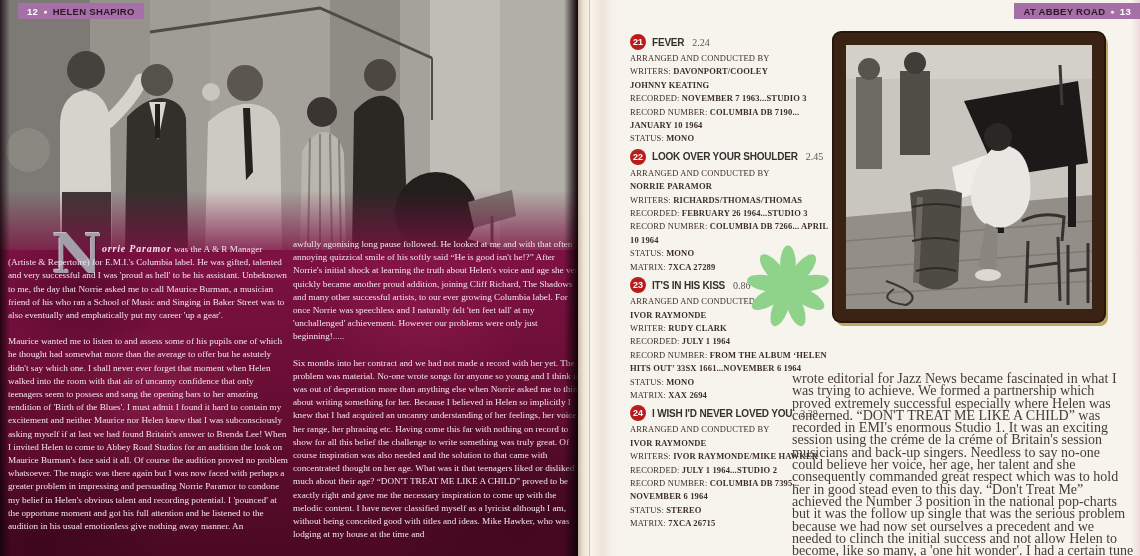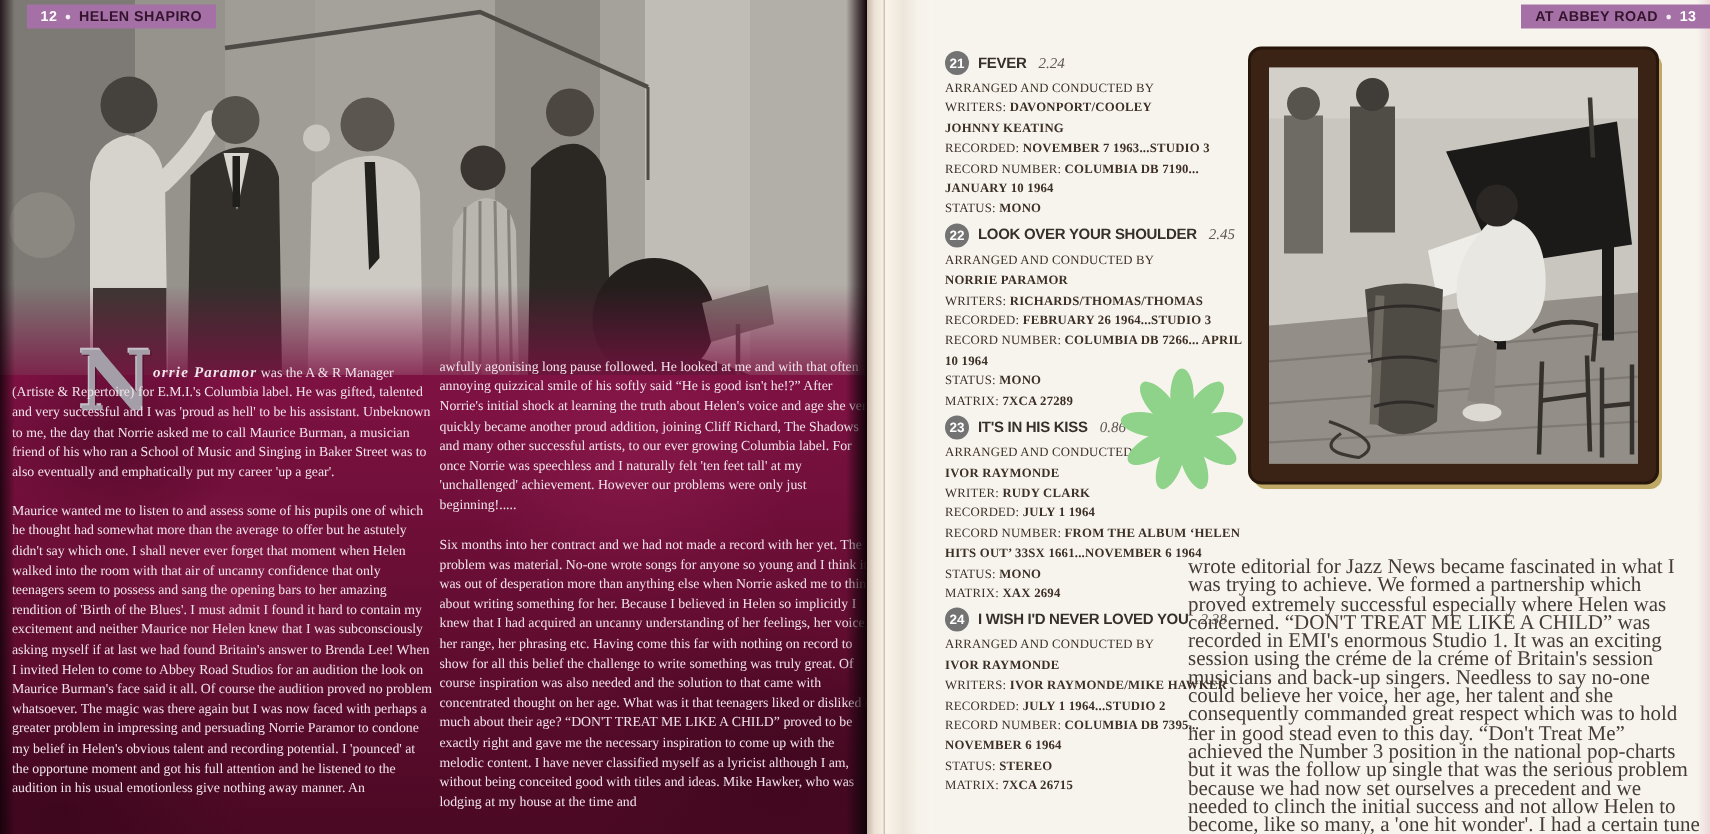--- a/index.html
+++ b/index.html
@@ -45,26 +45,26 @@
   .gutter{position:absolute;left:578px;top:0;width:44px;height:556px;
     background:linear-gradient(90deg,#c7b6a8 0,#ece2d4 5px,#f9f4ea 13px,#ece5da 24px,#f6f2ea 34px,#f8f5ef 44px);}
   .gutter::after{content:'';position:absolute;left:11px;top:0;width:1px;height:100%;background:rgba(160,140,120,.45);}
   
   .page-right{position:absolute;left:622px;top:0;width:518px;height:556px;background:#f7f4ee;overflow:hidden;}
   .page-right::after{content:'';position:absolute;right:0;top:0;width:9px;height:100%;
     background:linear-gradient(90deg,rgba(225,190,198,0),rgba(225,190,198,.5));}
   .tracks{position:absolute;left:8px;top:34px;width:202px;}
   .track{margin-bottom:3px;}
   .track-head{display:flex;align-items:center;gap:6px;height:16px;margin-bottom:2px;}
-  .badge{flex:0 0 auto;width:16px;height:16px;border-radius:50%;background:#737373;color:#fff;
+  .badge{flex:0 0 auto;width:16px;height:16px;border-radius:50%;background:#b91c1c;color:#fff;
     display:flex;align-items:center;justify-content:center;
     font-family:"Liberation Sans",sans-serif;font-weight:bold;font-size:9px;}
   .track-title{font-family:"Liberation Sans",sans-serif;font-weight:bold;font-size:10px;
     letter-spacing:-.2px;color:#35302b;white-space:nowrap;}
-  .track-dur{font-style:italic;font-size:10px;color:#5c544e;margin-left:2px;}
+  .track-dur{font-size:10px;color:#5c544e;margin-left:2px;}
   .dline{font-size:8.5px;line-height:13.4px;color:#3c2f26;letter-spacing:.15px;}
   .dl{font-weight:normal;}
   .dv{font-weight:bold;}
   .photo-frame{position:absolute;left:212px;top:33px;width:246px;height:264px;
     border:12px solid #3a2214;border-radius:7px;background:#c9c6c0;
     box-shadow:0 0 0 2px #27160c,3px 4px 0 1px #bfa765;overflow:hidden;z-index:3;}
   .flower{position:absolute;left:120px;top:241px;width:92px;height:92px;z-index:4;}
   .right-text{position:absolute;left:170px;top:333px;width:342px;z-index:2;
     font-size:14px;line-height:12.3px;color:#463c35;margin-top:40px;}
   .right-text p{margin:0;}

